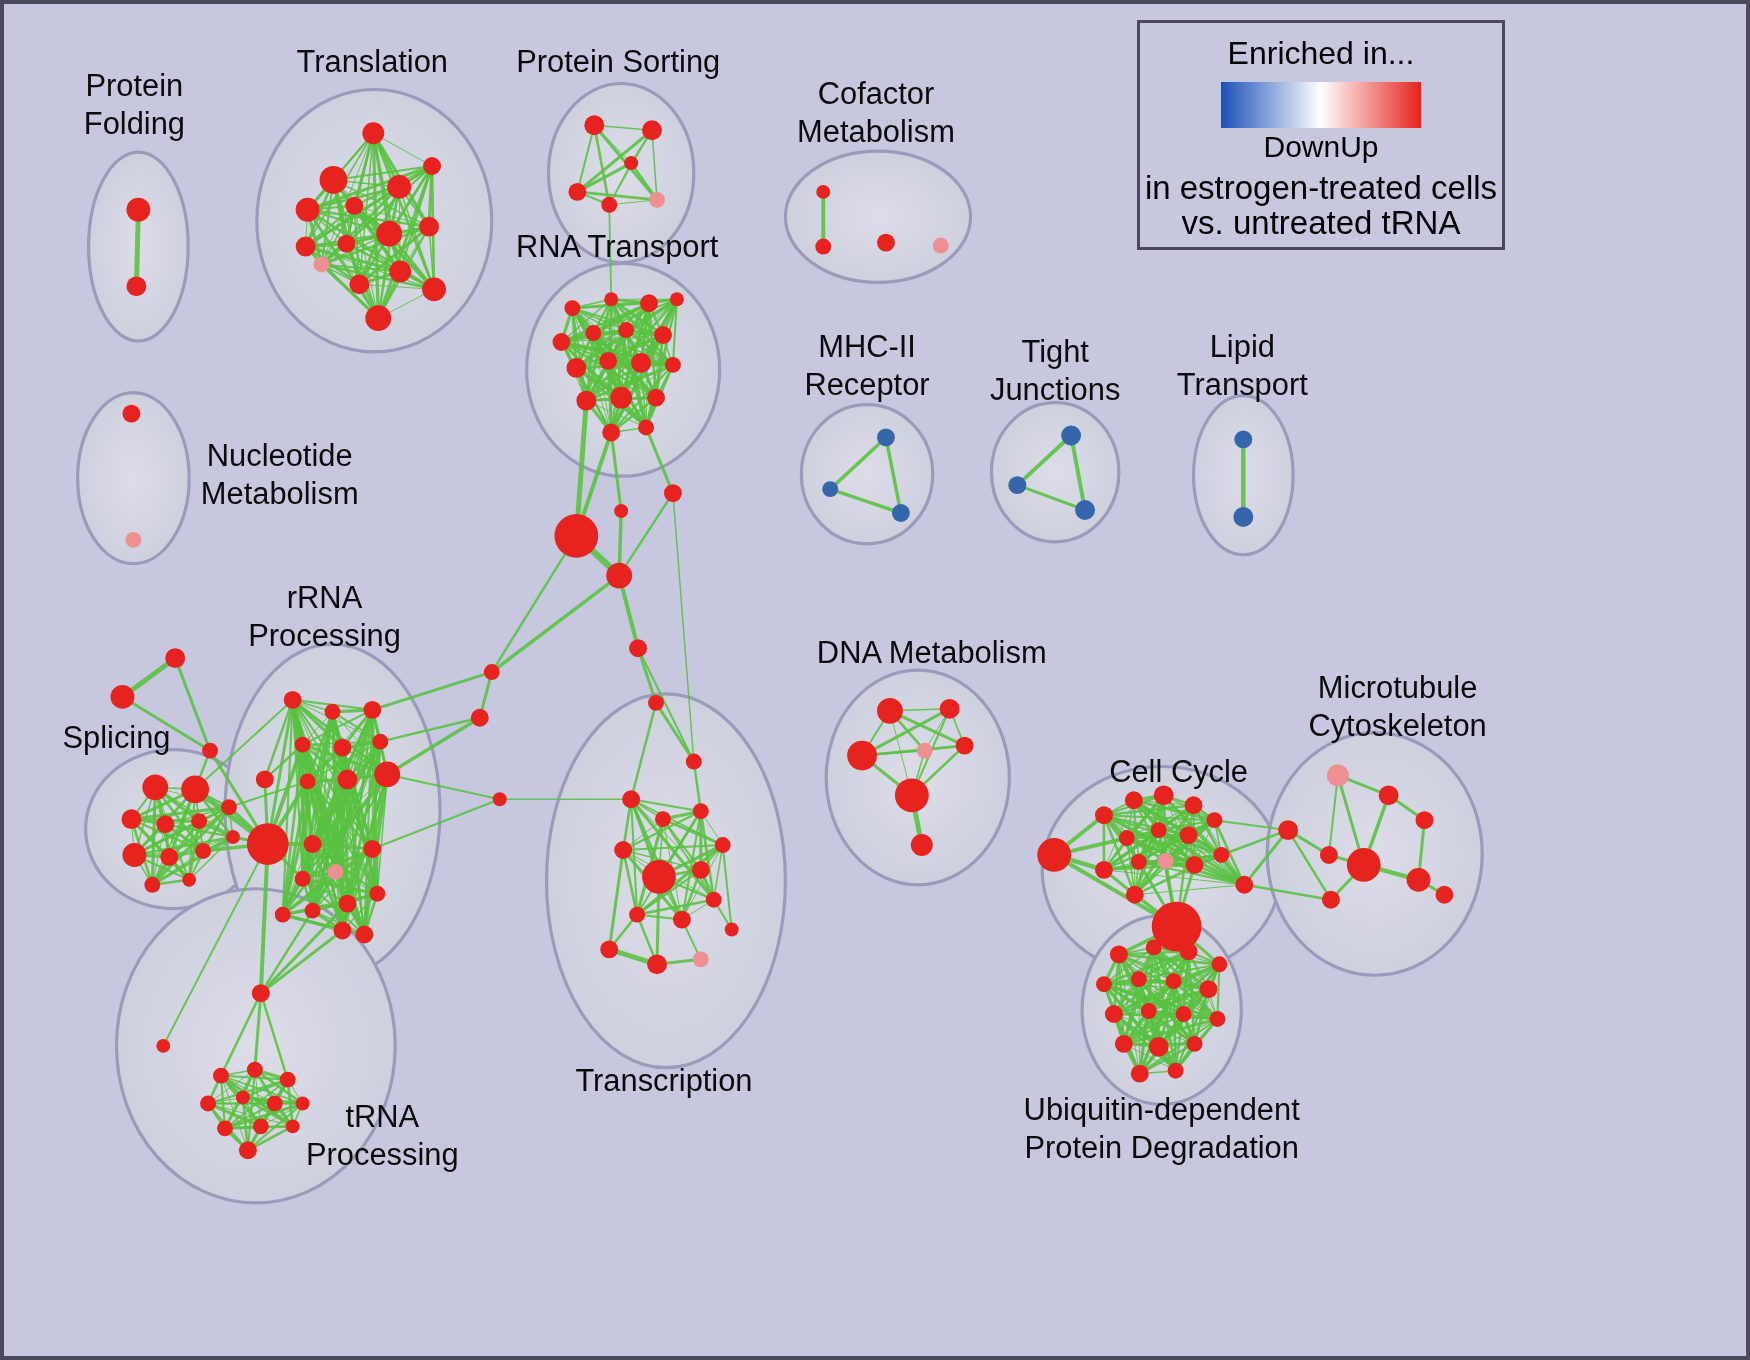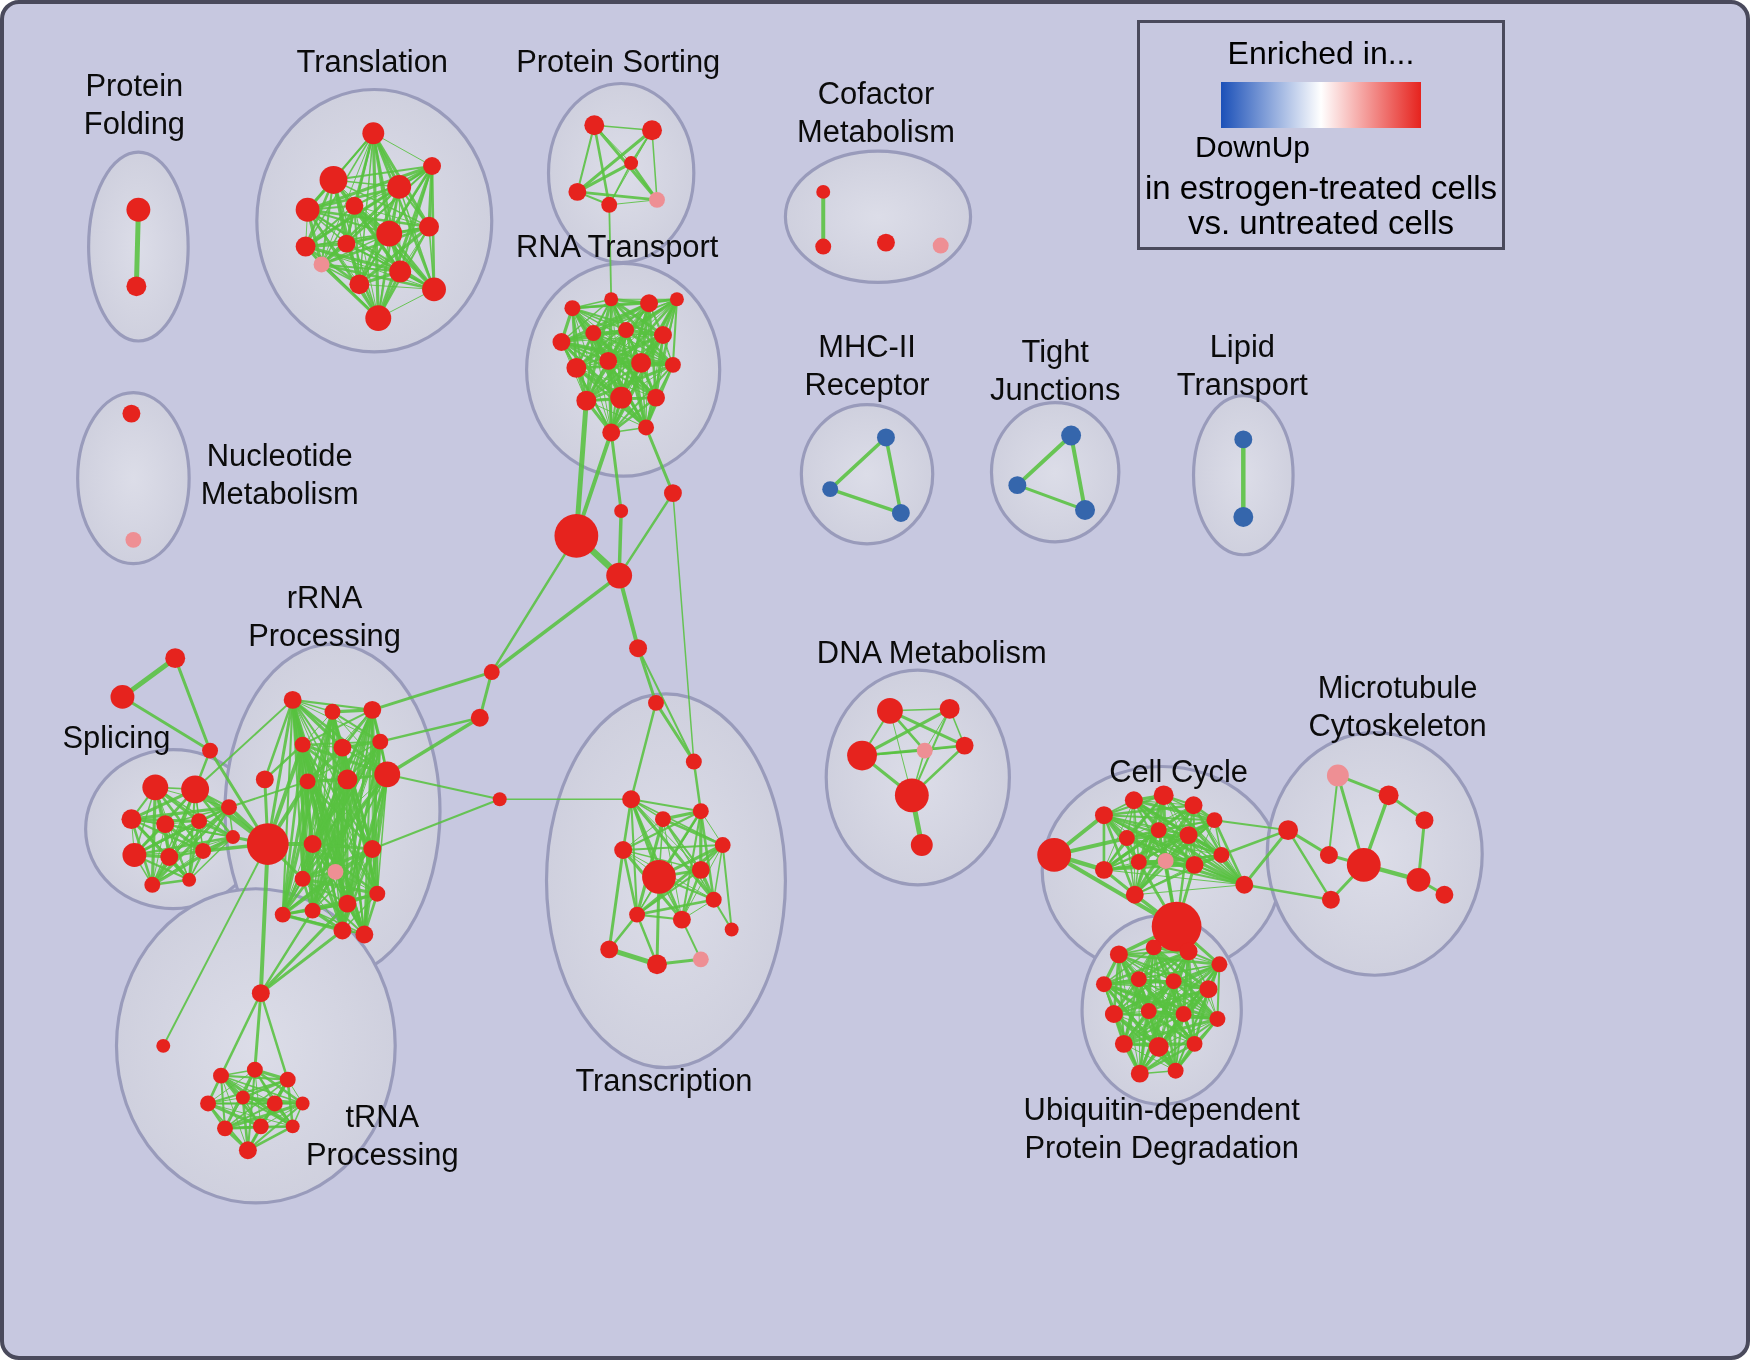--- a/index.html
+++ b/index.html
@@ -13,28 +13,28 @@
   }
   .figure svg{position:absolute;left:0;top:0;width:100%;height:100%;}
   .legend{
     position:absolute;left:1133px;top:16px;width:368px;height:230px;
     border:3px solid #4a4a5c;
     box-sizing:border-box;
     text-align:center;color:#000;
   }
   .legend-title{font-size:32px;margin-top:12px;}
   .legend-bar{width:200px;height:46px;margin:10px auto 2px auto;}
-  .legend-ends{display:flex;justify-content:flex-start;width:252px;margin:0 auto;font-size:30px;}
+  .legend-ends{display:flex;justify-content:center;width:252px;margin:0 auto;font-size:30px;}
   .legend-sub{font-size:33px;line-height:35px;}
   .legend-sub.first{margin-top:6px;}
 </style>
 </head>
 <body>
 
-<div class="figure" style="background: rgb(199, 200, 224); border-color: rgb(74, 74, 92); border-radius: 19px;">
+<div class="figure" style="background: rgb(199, 200, 224); border-color: rgb(74, 74, 92);">
   <svg id="network-svg" viewBox="0 0 1750 1360" preserveAspectRatio="none">
       <defs>
         <radialGradient id="cg">
           <stop offset="0%" stop-color="#dcdde8"></stop>
           <stop offset="100%" stop-color="#cfd0de"></stop>
         </radialGradient>
       </defs>
       <g>
         <ellipse cx="135" cy="244" rx="50" ry="95" fill="url(#cg)" stroke="#999bbb" stroke-width="3.2"></ellipse>
         <ellipse cx="372" cy="218" rx="118" ry="132" fill="url(#cg)" stroke="#999bbb" stroke-width="3.2"></ellipse>
@@ -1216,15 +1216,15 @@
     </svg>
 
   <div class="legend" style="border-color: rgb(74, 74, 92);">
     <div class="legend-title">Enriched in...</div>
     <div class="legend-bar" id="legend-bar" style="background: linear-gradient(90deg, rgb(27, 80, 184) 0%, rgb(255, 255, 255) 50%, rgb(230, 35, 30) 100%);"></div>
     <div class="legend-ends">
       <span>Down</span>
       <span>Up</span>
     </div>
     <div class="legend-sub first">in estrogen-treated cells</div>
-    <div class="legend-sub">vs. untreated cells</div>
+    <div class="legend-sub">vs. untreated tRNA</div>
   </div>
 </div>
 
 </body></html>

